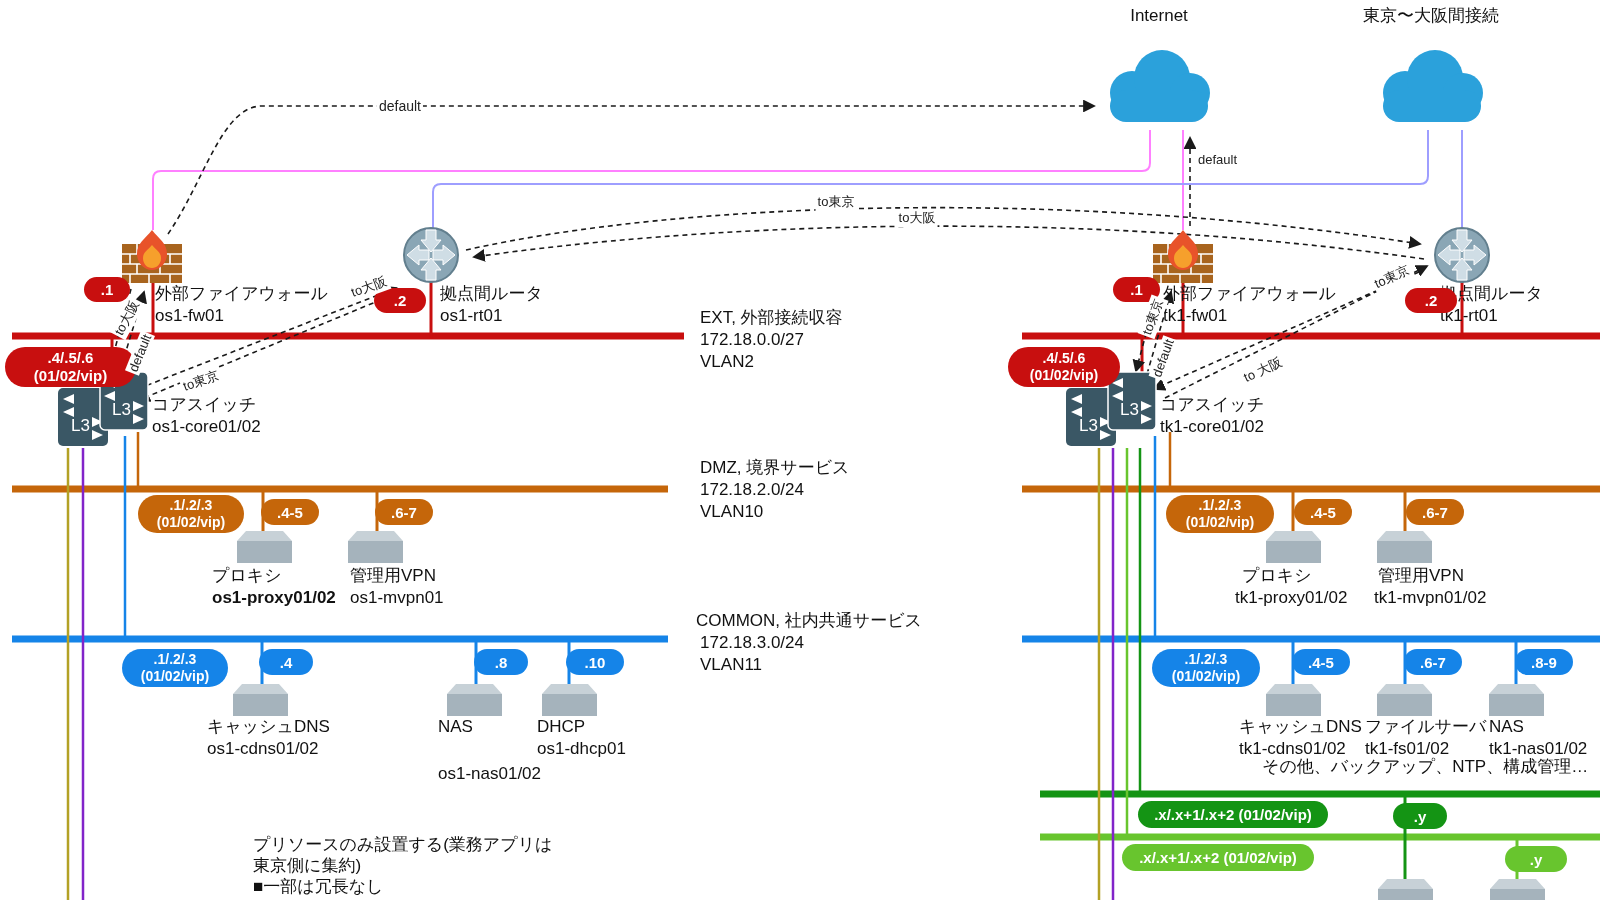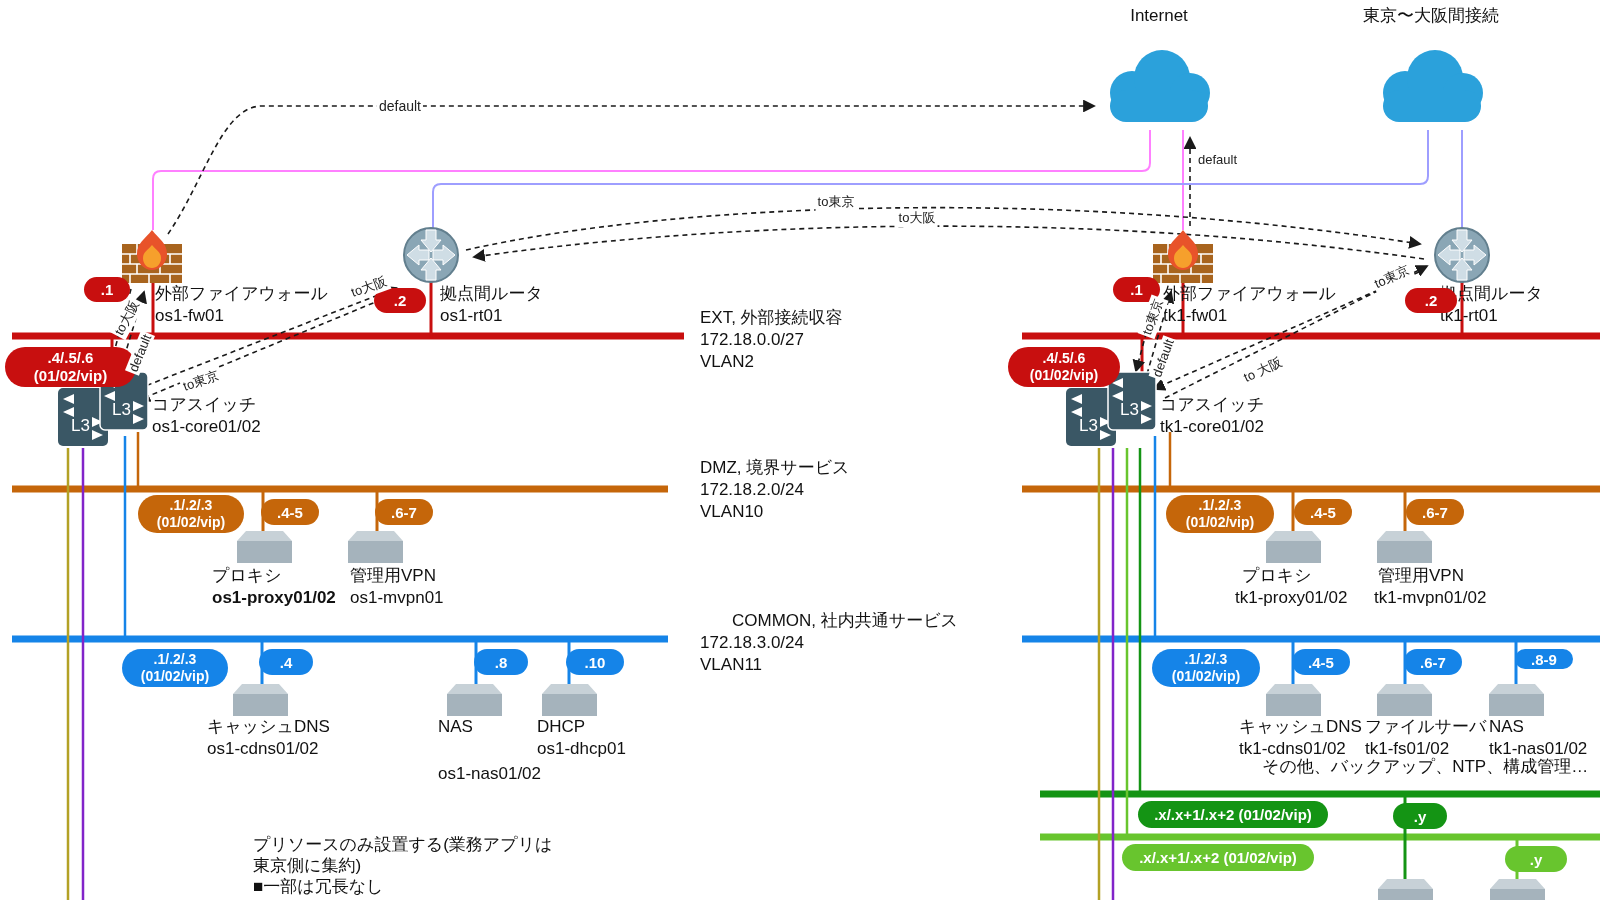--- a/index.html
+++ b/index.html
@@ -298,21 +298,21 @@
 <div class="lbl" style="left:1440px;top:306px;">tk1-rt01</div>
 <div class="lbl" style="left:1160px;top:395px;">コアスイッチ</div>
 <div class="lbl" style="left:1160px;top:417px;">tk1-core01/02</div>
 
 <div class="lbl" style="left:700px;top:308px;">EXT, 外部接続収容</div>
 <div class="lbl" style="left:700px;top:330px;">172.18.0.0/27</div>
 <div class="lbl" style="left:700px;top:352px;">VLAN2</div>
 <div class="lbl" style="left:700px;top:458px;">DMZ, 境界サービス</div>
 <div class="lbl" style="left:700px;top:480px;">172.18.2.0/24</div>
 <div class="lbl" style="left:700px;top:502px;">VLAN10</div>
-<div class="lbl" style="left:732px;top:611px;">COMMON, 社内共通サービス</div>
+<div class="lbl" style="left:696px;top:611px;">COMMON, 社内共通サービス</div>
 <div class="lbl" style="left:700px;top:633px;">172.18.3.0/24</div>
 <div class="lbl" style="left:700px;top:655px;">VLAN11</div>
 
 <div class="badge red" style="left:84px;top:277px;width:46px;height:25px;font-size:15px;">.1</div>
 <div class="badge red" style="left:374px;top:288px;width:52px;height:25px;font-size:15px;">.2</div>
 <div class="badge red" style="left:5px;top:347px;width:131px;height:40px;font-size:15px;flex-direction:column;">
   <div class="l1">.4/.5/.6</div>
   <div class="l2">(01/02/vip)</div>
 </div>
 <div class="badge red" style="left:1113px;top:277px;width:47px;height:25px;font-size:15px;">.1</div>
@@ -341,21 +341,21 @@
 </div>
 <div class="badge blue" style="left:259px;top:649px;width:54px;height:26px;font-size:15px;">.4</div>
 <div class="badge blue" style="left:474px;top:649px;width:54px;height:26px;font-size:15px;">.8</div>
 <div class="badge blue" style="left:566px;top:649px;width:58px;height:26px;font-size:15px;">.10</div>
 <div class="badge blue" style="left:1152px;top:649px;width:108px;height:38px;font-size:14px;flex-direction:column;">
   <div class="l1">.1/.2/.3</div>
   <div class="l2">(01/02/vip)</div>
 </div>
 <div class="badge blue" style="left:1292px;top:649px;width:58px;height:26px;font-size:15px;">.4-5</div>
 <div class="badge blue" style="left:1404px;top:649px;width:58px;height:26px;font-size:15px;">.6-7</div>
-<div class="badge blue" style="left:1515px;top:649px;width:58px;height:20px;font-size:15px;">.8-9</div>
+<div class="badge blue" style="left:1515px;top:649px;width:58px;height:26px;font-size:15px;">.8-9</div>
 
 <div class="badge gdark" style="left:1138px;top:801px;width:190px;height:27px;font-size:15px;">.x/.x+1/.x+2 (01/02/vip)</div>
 <div class="badge gdark" style="left:1393px;top:803px;width:54px;height:26px;font-size:15px;">.y</div>
 <div class="badge glight" style="left:1122px;top:844px;width:192px;height:27px;font-size:15px;">.x/.x+1/.x+2 (01/02/vip)</div>
 <div class="badge glight" style="left:1505px;top:846px;width:62px;height:26px;font-size:15px;">.y</div>
 
 <div class="lbl" style="left:212px;top:566px;">プロキシ</div>
 <div class="lbl" style="left:212px;top:588px;font-weight:bold;">os1-proxy01/02</div>
 <div class="lbl" style="left:350px;top:566px;">管理用VPN</div>
 <div class="lbl" style="left:350px;top:588px;">os1-mvpn01</div>

